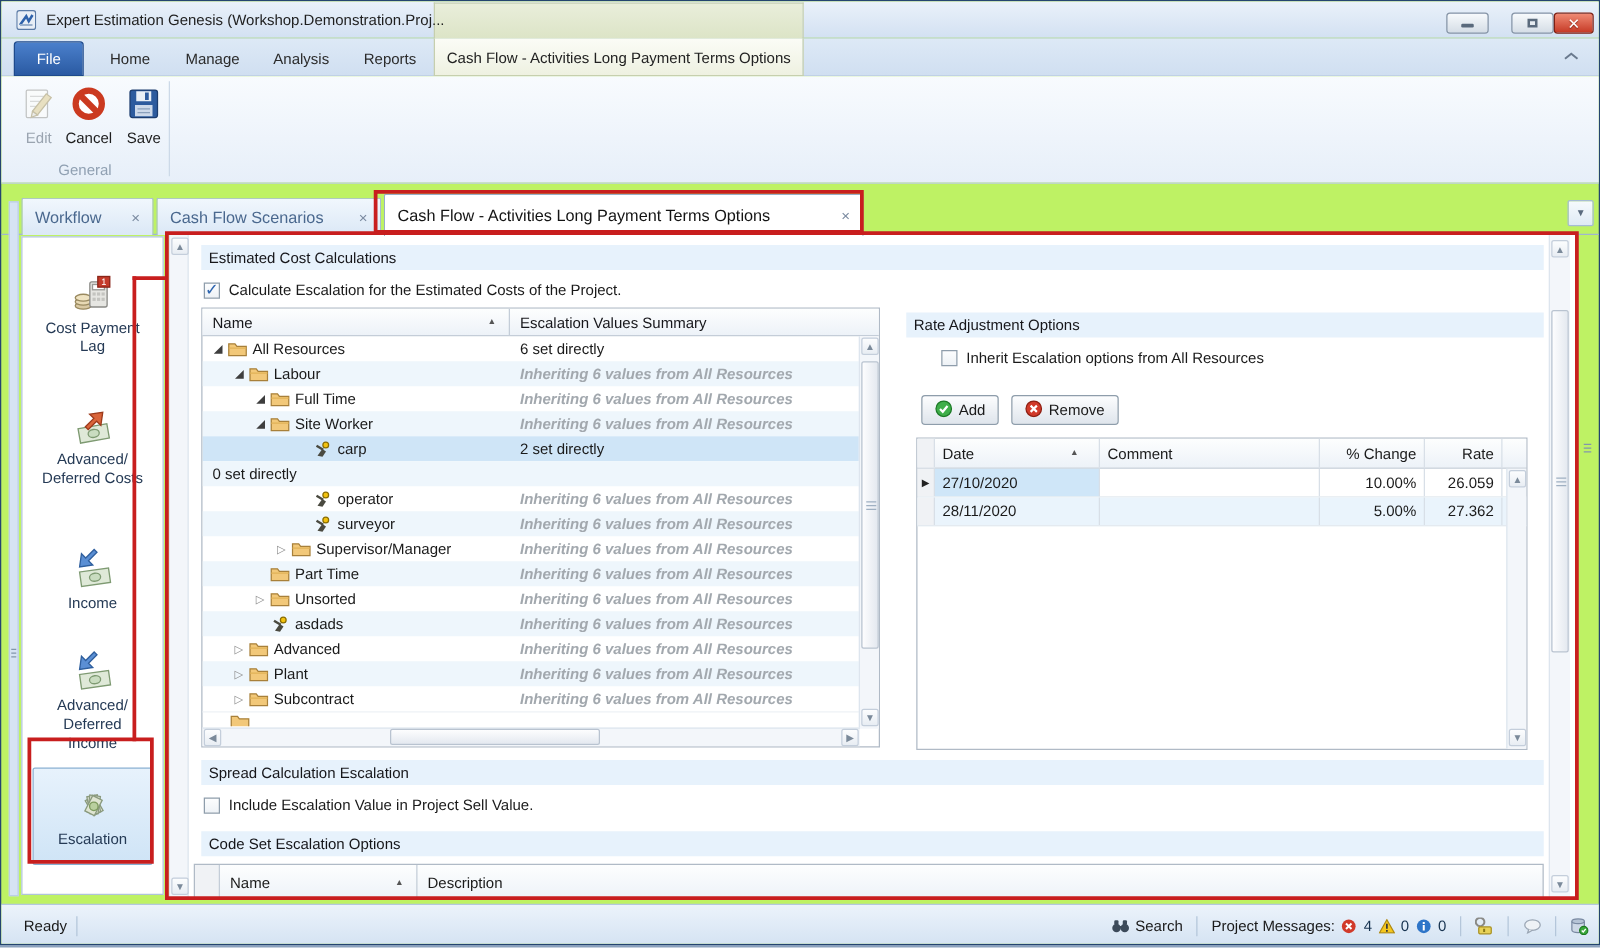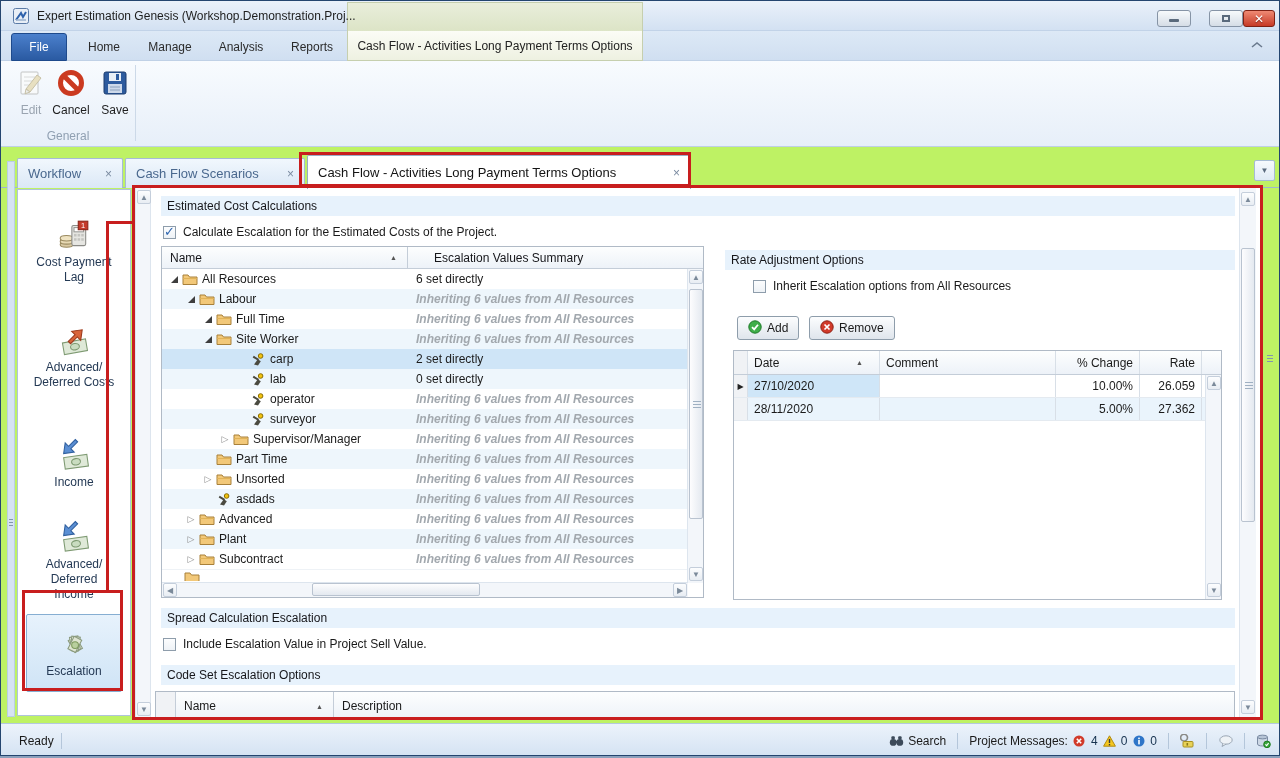--- a/index.html
+++ b/index.html
@@ -88,21 +88,21 @@
   .sthumb { position:absolute; left:1px; width:14px; background:linear-gradient(90deg,#fdfdfe,#e4e9f0);
     border:1px solid #b9c3d0; border-radius:2px; }
   .sthumb .grip { position:absolute; left:3px; top:50%; margin-top:-5px; width:8px; }
   .sthumb .grip i { background:#9fb0c2; }
 
   
   .treetable { position:absolute; left:26px; top:58px; width:543px; height:352px; border:1px solid #b0bac6; background:#fff; }
   .tt-head { height:22px; display:flex; background:linear-gradient(#fdfefe,#edf2f8); border-bottom:1px solid #c4cdd8; }
   .th { display:flex; align-items:center; padding-left:8px; color:#16161a; position:relative; }
   .th-name { width:246px; border-right:1px solid #c4cdd8; }
-  .th-sum { flex:1;margin-left:18px; }
+  .th-sum { flex:1; }
   .sort { font-size:7px; color:#555; margin-left:auto; margin-right:10px; }
   .tt-rows { height:300px; overflow:hidden; }
   .trow { display:flex; height:20px; line-height:20px; }
   .trow.alt { background:#eef6fc; }
   .trow.sel { background:#cfe5f7; }
   .tc-name { width:246px; display:flex; align-items:center; overflow:hidden; white-space:nowrap; flex:none; }
   .tc-sum { flex:1; padding-left:8px; overflow:hidden; white-space:nowrap; padding-right:18px; }
   .tc-sum.inh { font-style:italic; color:#a2a8ae;font-weight:bold; }
   .exp { width:12px; height:12px; flex:none; display:flex; align-items:center; justify-content:center; margin-right:2px; }
   .exp.open::before { content:""; width:0; height:0; border-left:7px solid transparent; border-bottom:7px solid #3e3e3e; }
@@ -406,29 +406,20 @@
               <span class="tico"><svg viewBox="0 0 14 14">
                   <path d="M3 12.5 L6.8 7.2 L9.8 9.2 L7 13.4 Z" fill="#4a4a40"></path>
                   <path d="M2.2 4.6 l5.4 3.2" stroke="#4a4a40" stroke-width="2"></path>
                   <circle cx="9.6" cy="4" r="2.3" fill="#f2c20f" stroke="#8a6d00"></circle>
                 </svg></span>
               <span>carp</span>
             </div>
             <div class="tc-sum">2 set directly</div>
           </div>
           <div class="trow alt">
-            <div class="tc-name" style="padding-left:74px">
-              <span class="exp"></span>
-              <span class="tico"><svg viewBox="0 0 14 14">
-                  <path d="M3 12.5 L6.8 7.2 L9.8 9.2 L7 13.4 Z" fill="#4a4a40"></path>
-                  <path d="M2.2 4.6 l5.4 3.2" stroke="#4a4a40" stroke-width="2"></path>
-                  <circle cx="9.6" cy="4" r="2.3" fill="#f2c20f" stroke="#8a6d00"></circle>
-                </svg></span>
-              <span>lab</span>
-            </div>
             <div class="tc-sum">0 set directly</div>
           </div>
           <div class="trow">
             <div class="tc-name" style="padding-left:74px">
               <span class="exp"></span>
               <span class="tico"><svg viewBox="0 0 14 14">
                   <path d="M3 12.5 L6.8 7.2 L9.8 9.2 L7 13.4 Z" fill="#4a4a40"></path>
                   <path d="M2.2 4.6 l5.4 3.2" stroke="#4a4a40" stroke-width="2"></path>
                   <circle cx="9.6" cy="4" r="2.3" fill="#f2c20f" stroke="#8a6d00"></circle>
                 </svg></span>

